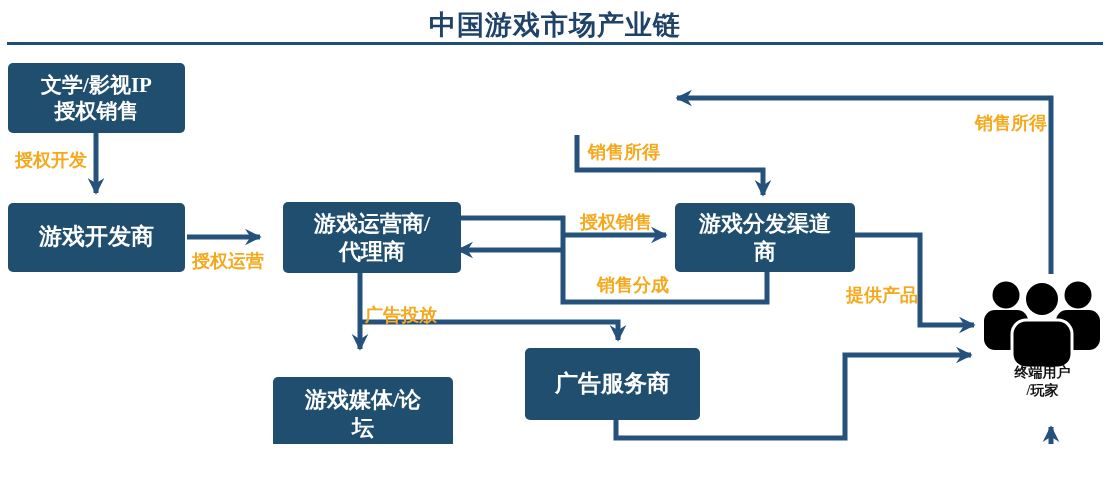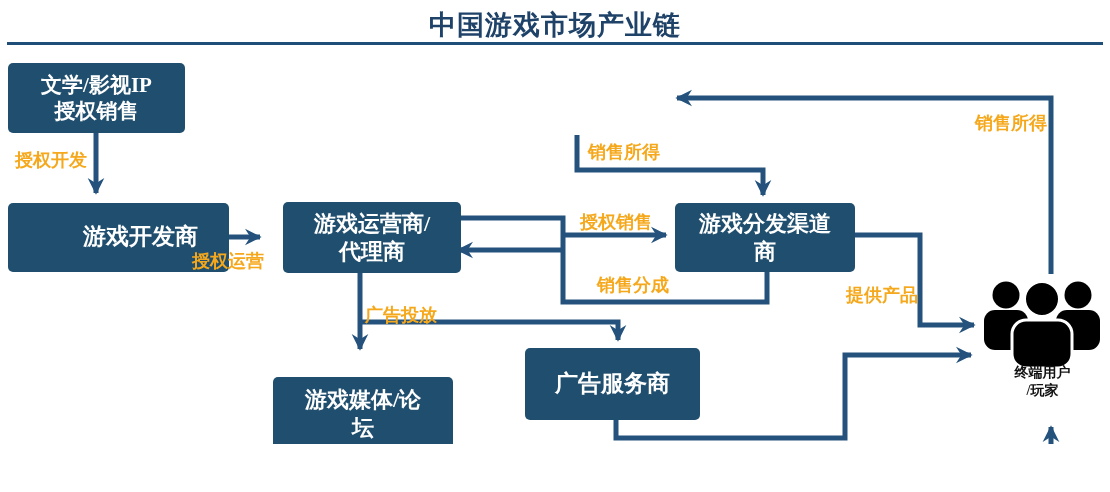--- a/index.html
+++ b/index.html
@@ -55,21 +55,21 @@
       <path d="M358,430 V481 H1051 V427" marker-end="url(#arr)"></path>
     </g>
   </svg>
 
   <div class="box" style="left:8px;top:63px;width:177px;height:70px;font-size:21px;">
     <span>文学/影视IP</span>
     <span>授权销售</span>
   </div>
 
 
-  <div class="box" style="left:8px;top:203px;width:177px;height:69px;font-size:23px;padding-left:44px;">
+  <div class="box" style="left:8px;top:203px;width:177px;height:69px;font-size:23px;">
     <span>游戏开发商</span>
   </div>
 
   <div class="box" style="left:283px;top:202px;width:178px;height:71px;font-size:22px;">
     <span>游戏运营商/</span>
     <span>代理商</span>
   </div>
 
   <div class="box" style="left:675px;top:203px;width:180px;height:69px;font-size:22px;">
     <span>游戏分发渠道</span>

